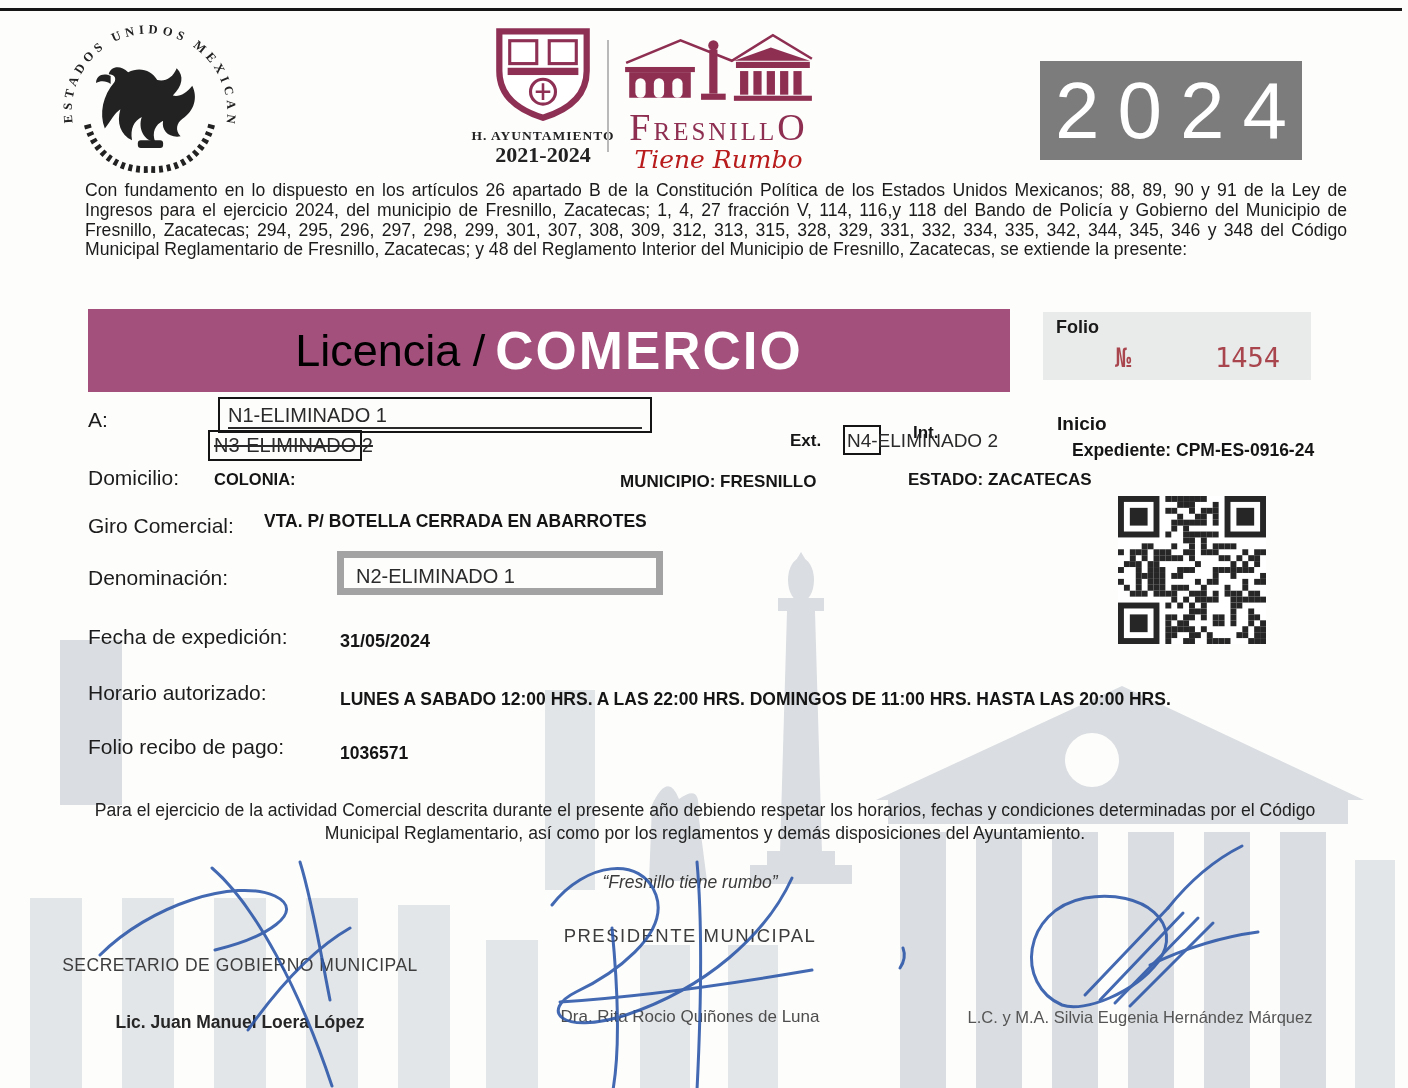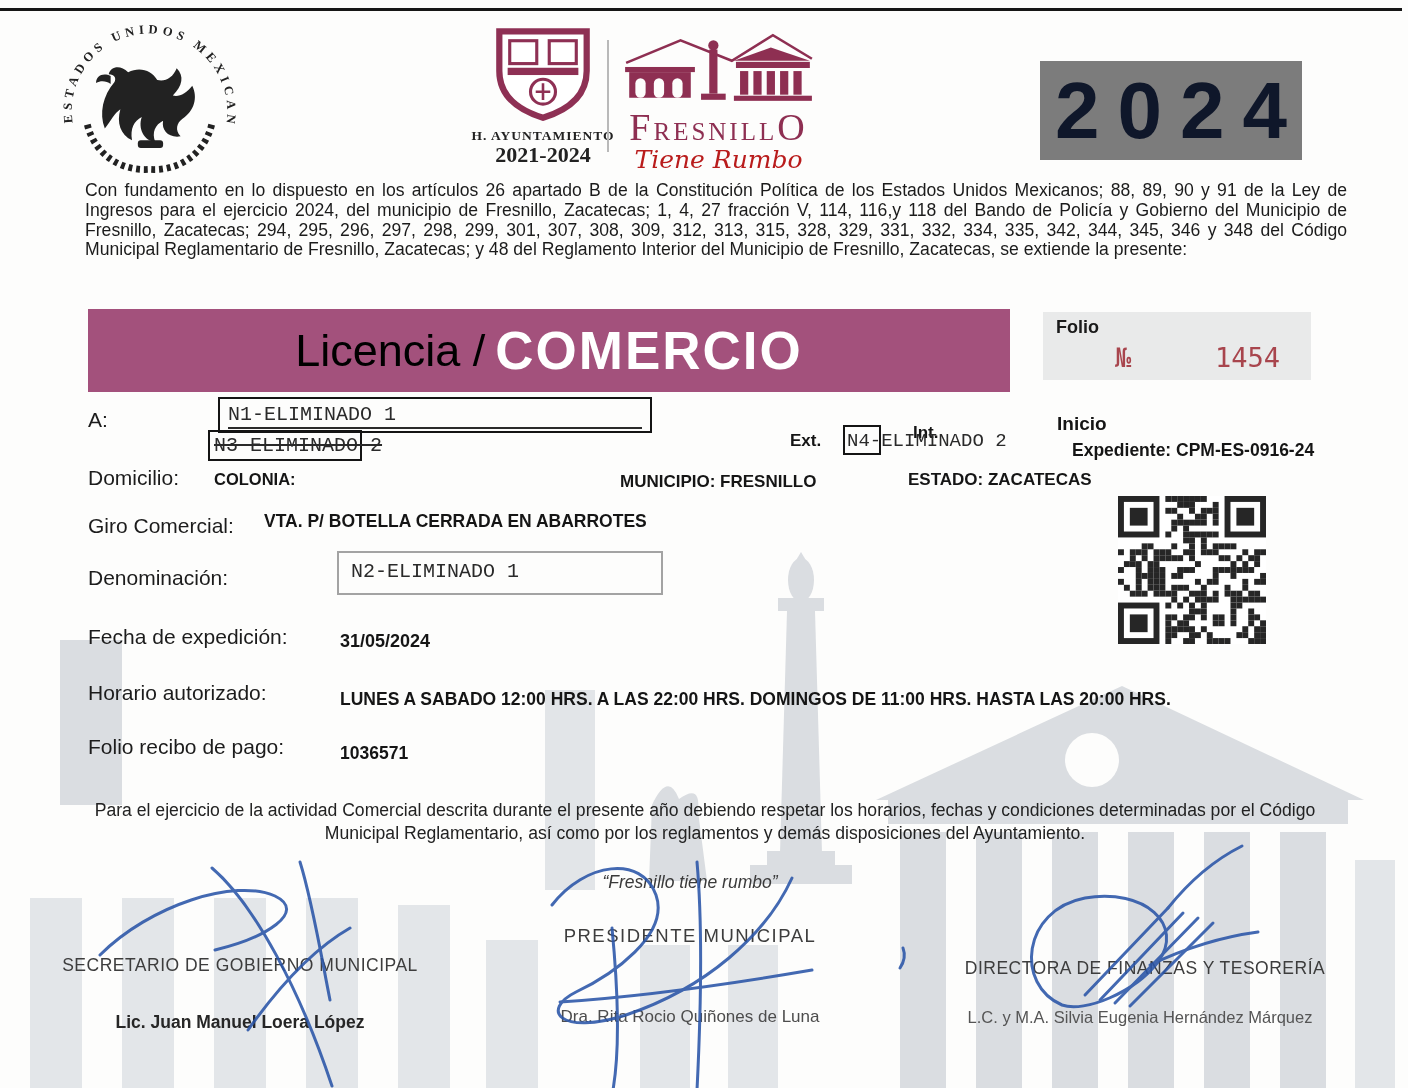--- a/index.html
+++ b/index.html
@@ -18,37 +18,37 @@
   .seal { left:52px; top:12px; z-index:2; }
   .crest-wrap { left:468px; top:26px; width:150px; text-align:center; z-index:2; }
   .crest-cap1 { font-family:"Liberation Serif", serif; font-weight:bold; font-size:13.5px; color:#222; margin-top:2px; letter-spacing:1px; }
   .crest-cap2 { font-family:"Liberation Serif", serif; font-weight:bold; font-size:22px; color:#222; line-height:22px; }
   .divider { left:607px; top:40px; width:2px; height:112px; background:#b9b9b9; z-index:2; }
   .logo-wrap { left:616px; top:30px; width:205px; text-align:center; z-index:2; }
   .logo-name { font-family:"Liberation Serif", serif; color:#8e2f52; font-size:25px; letter-spacing:3px; line-height:30px; margin-top:2px; white-space:nowrap; }
   .logo-name .cap { font-size:38px; }
   .logo-slogan { font-family:"DejaVu Serif", serif; font-style:italic; color:#b91c1c; font-size:25px; line-height:26px; margin-top:0px; }
   .yearbox { left:1040px; top:61px; width:262px; height:99px; background:#7c7c7c; display:flex; align-items:center; justify-content:center; z-index:2; }
-  .yearbox span { color:#0f172a; font-weight:bold; font-size:80px; letter-spacing:18px; margin-right:-18px; font-family:"Liberation Sans", sans-serif; }
+  .yearbox span { color:#ffffff; font-weight:normal; font-size:80px; letter-spacing:18px; margin-right:-18px; font-family:"Liberation Sans", sans-serif; }
 
   
   .intro { left:85px; top:181px; width:1262px; font-size:17.6px; line-height:19.8px; text-align:justify; color:#1b1b1b; z-index:2; }
 
   
   .banner { left:88px; top:309px; width:922px; height:83px; background:#a3517c; display:flex; align-items:center; justify-content:center; gap:10px; z-index:2; }
   .banner .p1 { color:#000000; font-size:45px; font-weight:400; }
   .banner .p2 { color:#fff; font-size:53px; font-weight:800; letter-spacing:2px; }
   .foliobox { left:1043px; top:312px; width:268px; height:68px; background:#e9eaea; z-index:2;padding-left:22px; }
   .folio-label { position:absolute; left:13px; top:5px; font-weight:bold; font-size:18px; color:#1a1a1a; }
   .folio-no { position:absolute; left:72px; top:30px; font-family:"DejaVu Sans Mono", monospace; font-size:27px; color:#a8454d; }
   .folio-num { position:absolute; left:172px; top:30px; font-family:"DejaVu Sans Mono", monospace; font-size:27px; color:#a8454d; }
 
   .lbl { font-size:21px; color:#1c1c1c; }
   .bval { font-weight:bold; color:#151515; }
-  .mono { font-family:Liberation Mono, monospace; color:#2a2a2a; }
+  .mono { font-family:Liberation Sans, sans-serif; color:#2a2a2a; }
 
   
   .a-label { left:88px; top:408px; }
   .n1-box { left:218px; top:397px; width:434px; height:36px; border:2px solid #141414; padding:4px 0 0 8px; z-index:2; }
   .n1-text { display:block; width:98%; font-size:20px; border-bottom:2px solid #2a2a2a; line-height:24px; }
   .n3-box { left:208px; top:430px; width:154px; height:31px; border:2px solid #141414; z-index:2; }
   .n3-text { left:214px; top:434px; font-size:20px; text-decoration:line-through; z-index:3; }
   .ext-label { left:790px; top:431px; font-size:17px; z-index:2; }
   .int-label { left:913px; top:423px; font-size:17px; z-index:2; }
   .n4-box { left:843px; top:425px; width:38px; height:30px; border:2px solid #141414; z-index:2; }
@@ -58,21 +58,21 @@
 
   
   .domicilio-label { left:88px; top:466px; }
   .colonia { left:214px; top:470px; font-size:16.5px; }
   .municipio { left:620px; top:472px; font-size:17px; }
   .estado { left:908px; top:470px; font-size:17px; }
 
   .giro-label { left:88px; top:514px;text-align:right; }
   .giro-val { left:264px; top:511px; font-size:17.5px; }
   .denom-label { left:88px; top:566px; }
-  .n2-box { left:337px; top:551px; width:326px; height:44px; border:2px solid #a3a3a3; padding:7px 0 0 12px; z-index:2; }
+  .n2-box { left:337px; top:551px; width:326px; height:44px; border:7px solid #a3a3a3; padding:7px 0 0 12px; z-index:2; }
   .n2-text { font-size:20px; }
 
   .qr { left:1118px; top:496px; width:148px; height:148px; z-index:2; background:#fff; }
 
   .fecha-label { left:88px; top:625px; }
   .fecha-val { left:340px; top:631px; font-size:18px; }
   .horario-label { left:88px; top:681px; }
   .horario-val { left:340px; top:689px; font-size:17.5px; white-space:nowrap; }
   .foliopago-label { left:88px; top:735px; }
   .foliopago-val { left:340px; top:743px; font-size:17.5px; }
@@ -471,21 +471,20 @@
   <div class="abs lbl horario-label z2">Horario autorizado:</div>
   <div class="abs bval horario-val z2">LUNES A SABADO 12:00 HRS. A LAS 22:00 HRS. DOMINGOS DE 11:00 HRS. HASTA LAS 20:00 HRS.</div>
   <div class="abs lbl foliopago-label z2">Folio recibo de pago:</div>
   <div class="abs bval foliopago-val z2">1036571</div>
 
   <div class="abs footer-par">Para el ejercicio de la actividad Comercial descrita durante el presente año debiendo respetar los horarios, fechas y condiciones determinadas por el Código Municipal Reglamentario, así como por los reglamentos y demás disposiciones del Ayuntamiento.</div>
 
   <div class="abs sig-title presidente-t">PRESIDENTE MUNICIPAL</div>
   <div class="abs motto">“Fresnillo tiene rumbo”</div>
   <div class="abs sig-title secretario-t">SECRETARIO DE GOBIERNO MUNICIPAL</div>
-  <div class="abs sig-title directora-t">DIRECTORA DE FINANZAS Y TESORERÍA</div>
   <div class="abs name-left">Lic. Juan Manuel Loera López</div>
   <div class="abs name-center">Dra. Rita Rocio Quiñones de Luna</div>
   <div class="abs name-right">L.C. y M.A. Silvia Eugenia Hernández Márquez</div>
 
   <svg class="abs signatures-svg" width="1408" height="1088" viewBox="0 0 1408 1088">
     <g stroke="#2a55a8" stroke-width="3" fill="none" opacity="0.88" stroke-linecap="round">
       <g>
         <path d="M100 955 C150 905 235 878 275 896 C308 912 265 938 215 950"></path>
         <path d="M212 868 C255 905 300 990 332 1086"></path>
         <path d="M248 1030 C280 985 315 948 350 928"></path>

